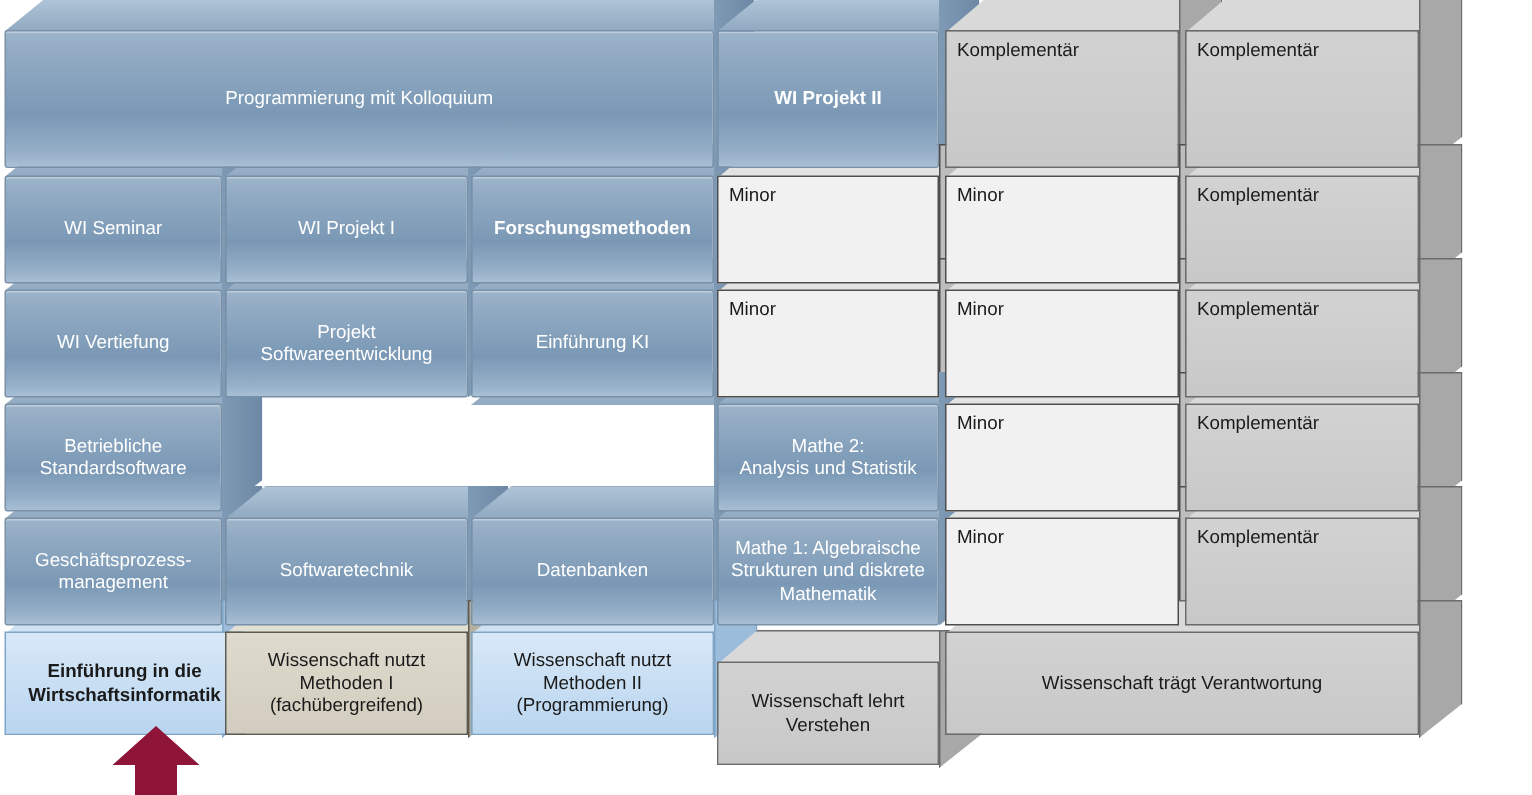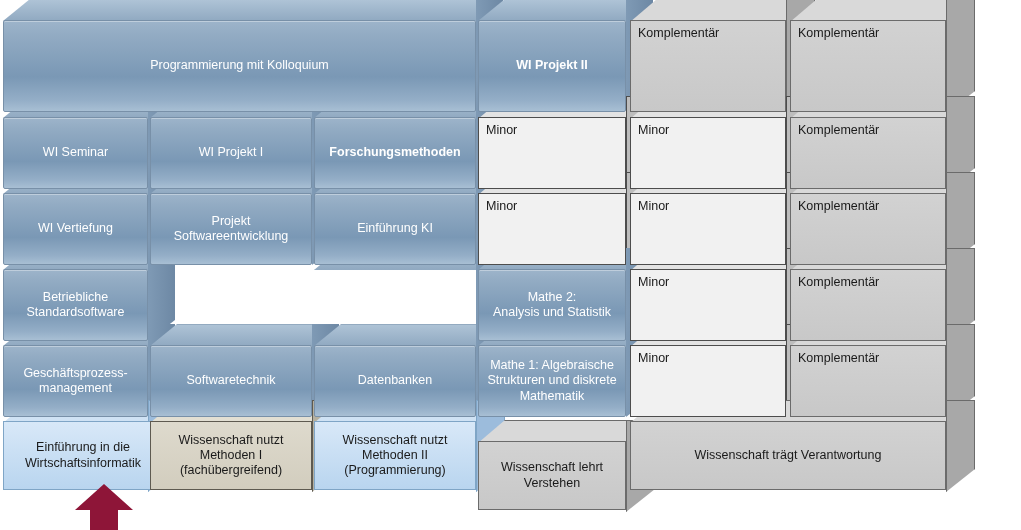--- a/index.html
+++ b/index.html
@@ -226,21 +226,21 @@
       <div class="face nowrap" style="inset: 21px auto auto 0px; width: 156px; height: 72px;">Minor</div>
     </div>
     <div class="blk grey al-left" style="left: 790px; top: 324px; width: 183px; height: 93px;">
       <div class="topface" style="left: 0px; top: 0px; width: 156px; height: 21px; clip-path: polygon(27px 0px, 100% 0px, 100% 100%, 0px 100%);"></div>
       <div class="sideface" style="left: 156px; top: 0px; width: 27px; height: 93px; clip-path: polygon(0px 0px, 100% 0px, 100% 72px, 0px 100%);"></div>
       <div class="face nowrap" style="inset: 21px auto auto 0px; width: 156px; height: 72px;">Komplementär</div>
     </div>
     <div class="blk lblue" style="left: 3px; top: 400px; width: 172px; height: 90px;">
       <div class="topface" style="left: 0px; top: 0px; width: 145px; height: 21px; clip-path: polygon(27px 0px, 100% 0px, 100% 100%, 0px 100%);"></div>
       <div class="sideface" style="left: 145px; top: 0px; width: 27px; height: 90px; clip-path: polygon(0px 0px, 100% 0px, 100% 69px, 0px 100%);"></div>
-      <div class="face nowrap" style="inset: 21px auto auto 0px; width: 160px; height: 69px;">Einführung in die
+      <div class="face nowrap" style="inset: 21px auto auto 0px; width: 160px; height: 69px; font-weight: bold;">Einführung in die
 Wirtschaftsinformatik</div>
     </div>
     <div class="blk beige" style="left: 150px; top: 400px; width: 189px; height: 90px;">
       <div class="topface" style="left: 0px; top: 0px; width: 162px; height: 21px; clip-path: polygon(27px 0px, 100% 0px, 100% 100%, 0px 100%);"></div>
       <div class="sideface" style="left: 162px; top: 0px; width: 27px; height: 90px; clip-path: polygon(0px 0px, 100% 0px, 100% 69px, 0px 100%);"></div>
       <div class="face nowrap" style="inset: 21px auto auto 0px; width: 162px; height: 69px;">Wissenschaft nutzt
 Methoden I
 (fachübergreifend)</div>
     </div>
     <div class="blk lblue" style="left: 314px; top: 400px; width: 189px; height: 90px;">

